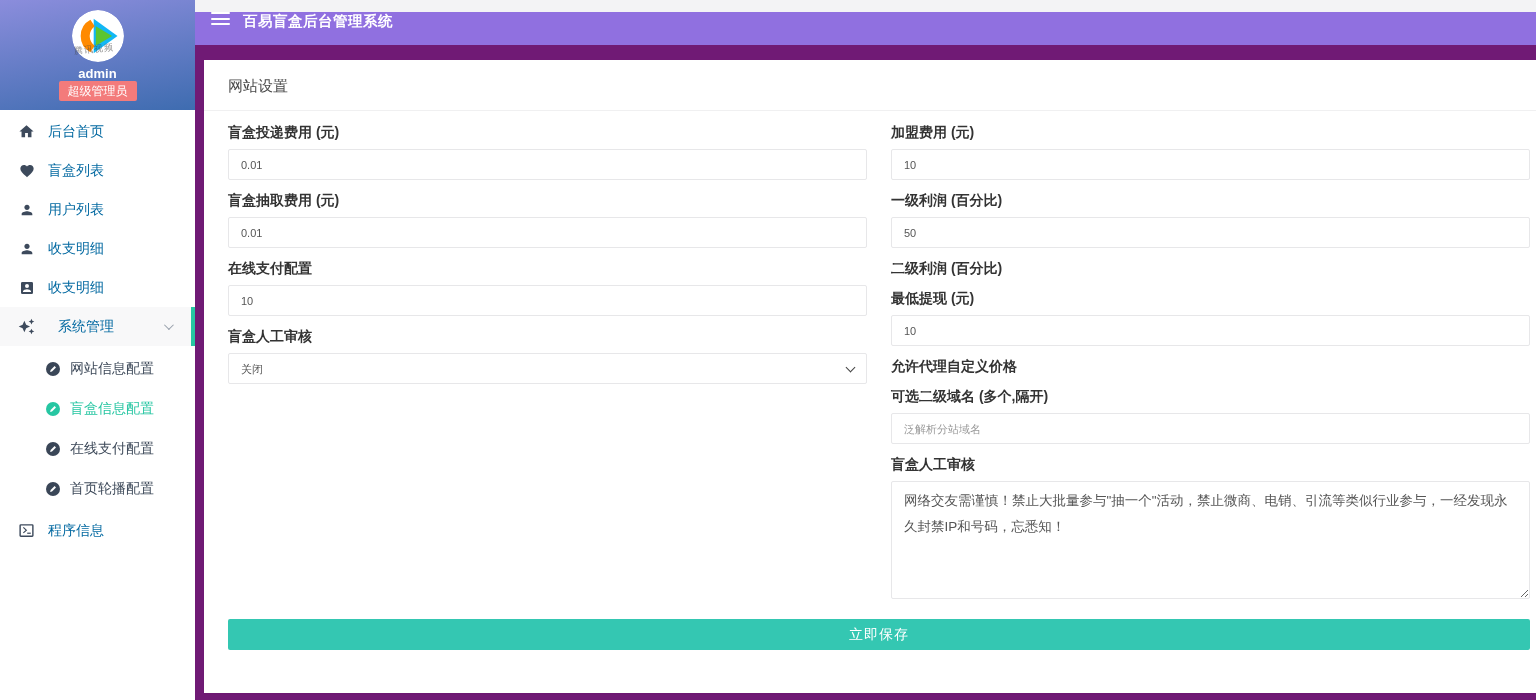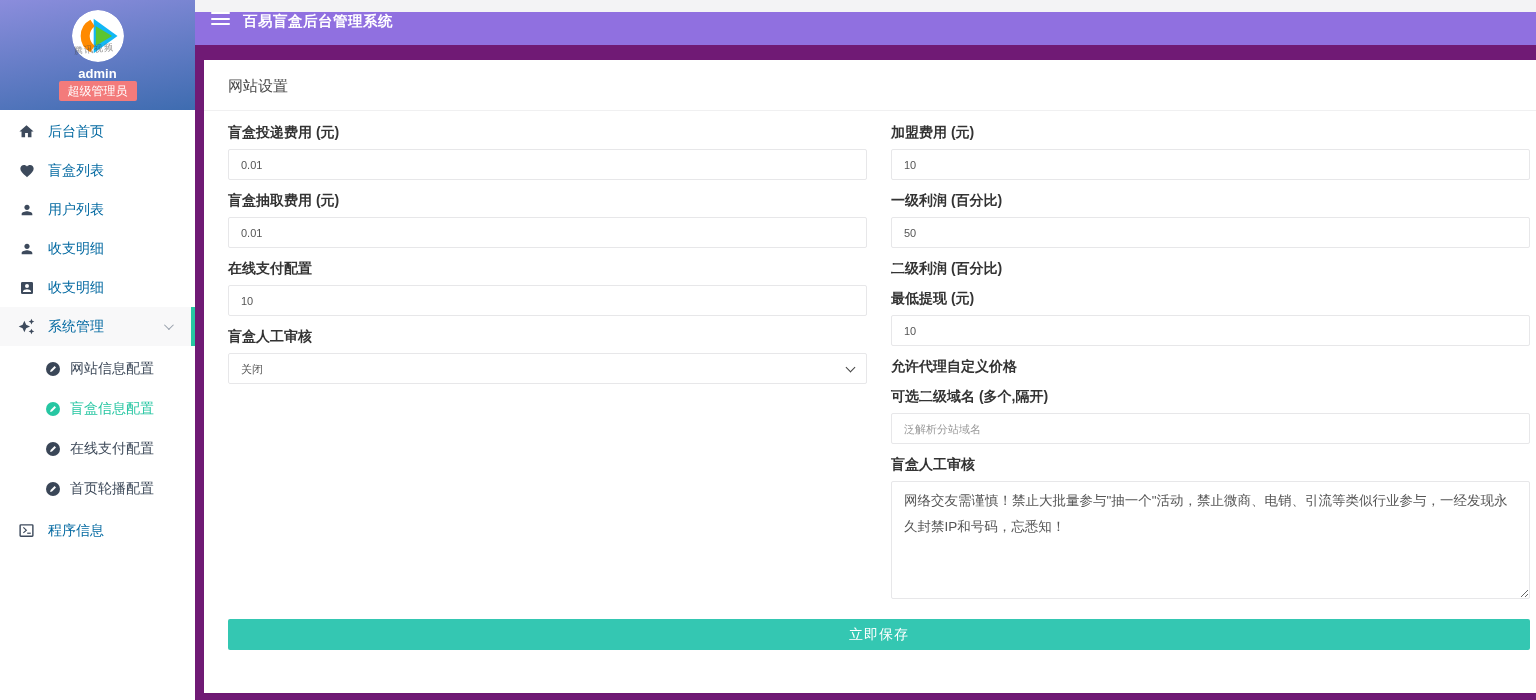--- a/index.html
+++ b/index.html
@@ -20,21 +20,21 @@
   .avatar{position:relative;width:52px;height:52px;margin:0 auto;border-radius:50%;cursor:pointer;}
   .avatar svg{display:block;border-radius:50%;}
   .watermark{position:absolute;left:2px;bottom:6px;font-size:9px;color:rgba(70,70,70,.6);transform:rotate(-6deg);white-space:nowrap;letter-spacing:1px;}
   .username{margin-top:4px;font-size:13px;font-weight:bold;color:#fff;}
   .role-badge{display:inline-block;margin-top:0;padding:2px 9px;font-size:12px;color:#fff;background:var(--badge-red);border-radius:2px;line-height:16px;}
   .menu{padding-top:2px;}
   .menu-item{position:relative;display:flex;align-items:center;height:39px;padding-left:18px;cursor:pointer;color:#0369a1;}
   .menu-item .mi-icon{width:17px;height:17px;display:flex;align-items:center;justify-content:center;flex:none;}
   .menu-item .mi-icon svg{fill:#3d4a5c;}
   .menu-item .mi-label{margin-left:13px;font-size:14px;}
-  .menu-item.parent-active{background:#f8f8f9;border-right:4px solid var(--active-teal);}
+  .menu-item.parent-active{background:#f8f8f9;border-right:4px solid var(--active-teal);gap:10px;}
   .mi-chevron{position:absolute;right:20px;width:7px;height:7px;border-right:1.4px solid #98a0ac;border-bottom:1.4px solid #98a0ac;transform:rotate(45deg) translateY(-2px);}
   .submenu{padding:3px 0 2px 0;}
   .submenu-item{display:flex;align-items:center;height:40px;padding-left:46px;cursor:pointer;color:#3e4a5a;}
   .submenu-item .smi-icon{width:14px;height:14px;flex:none;}
   .submenu-item .smi-icon circle{fill:#3a4657;}
   .submenu-item .smi-label{margin-left:10px;font-size:14px;}
   .submenu-item.active{color:var(--active-teal);}
   .submenu-item.active .smi-icon circle{fill:var(--active-teal);}
 
   

